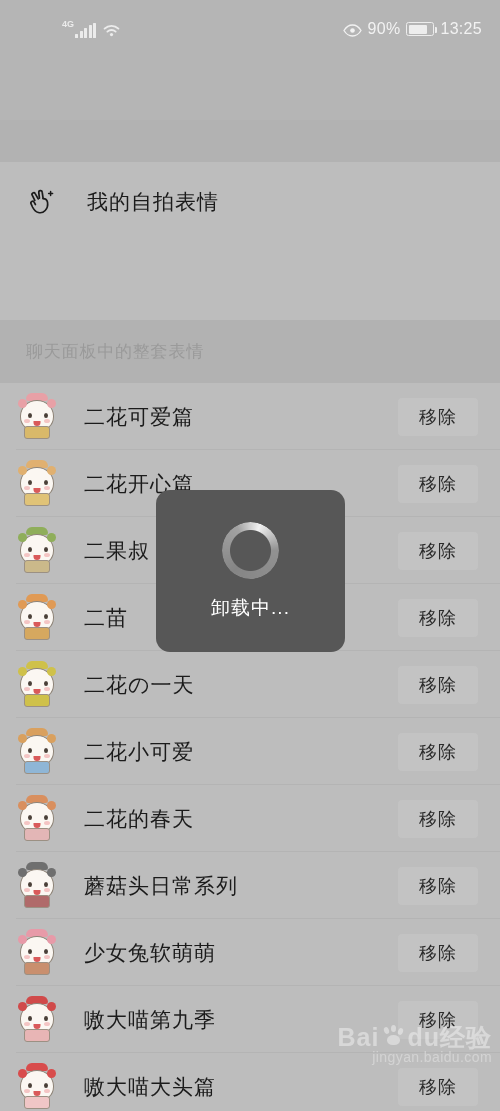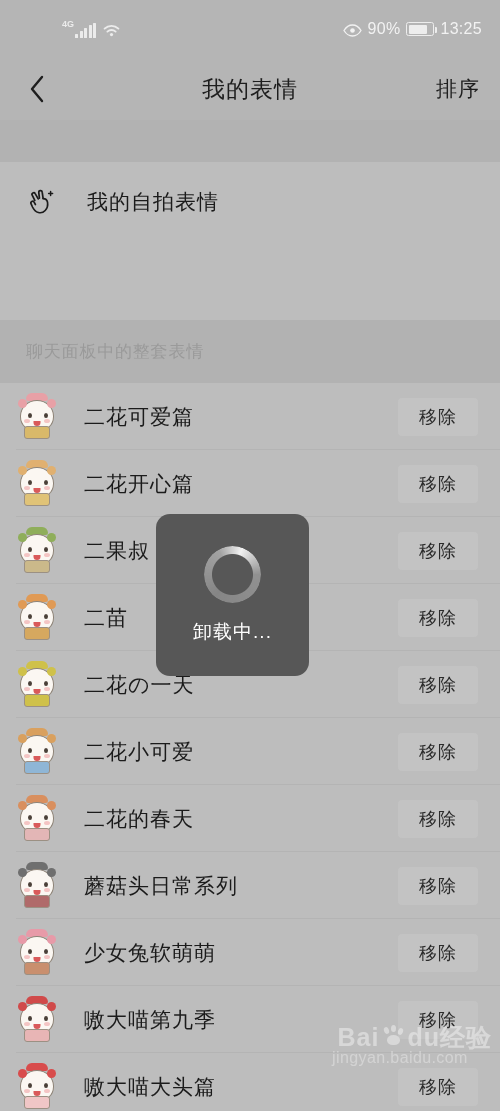--- a/index.html
+++ b/index.html
@@ -196,27 +196,26 @@
   .body {
     position: absolute; bottom: -1px; left: 50%; transform: translateX(-50%);
     width: 26px; height: 13px; border-radius: 3px;
     border: 1.2px solid #9b9083;
   }
 
   
   .modal {
     position: absolute;
     left: 156px; top: 490px;
-    width: 153px; height: 162px;
+    width: 189px; height: 162px;
     background: #575757;
     border-radius: 14px;
     display: flex; flex-direction: column;
     align-items: center; justify-content: center;
     gap: 14px;
-    margin-top: 24px;
   }
   .spinner {
     width: 57px; height: 57px; border-radius: 50%;
     background:
       conic-gradient(from 20deg,
         rgba(255,255,255,0.92) 0deg,
         rgba(255,255,255,0.35) 70deg,
         rgba(255,255,255,0.28) 200deg,
         rgba(255,255,255,0.45) 310deg,
         rgba(255,255,255,0.92) 360deg);
@@ -242,21 +241,21 @@
   }
   .wm-paw { position: relative; width: 26px; height: 22px; margin: 0 1px; }
   .wm-paw i {
     position: absolute; background: #efefef; border-radius: 50%;
   }
   .wm-paw i.p1 { width: 5px; height: 7px; left: 4px; top: 1px; transform: rotate(-18deg); }
   .wm-paw i.p2 { width: 5px; height: 7px; left: 11px; top: -1px; }
   .wm-paw i.p3 { width: 5px; height: 7px; left: 18px; top: 2px; transform: rotate(18deg); }
   .wm-paw i.p4 { width: 13px; height: 10px; left: 7px; top: 9px; border-radius: 50% 50% 45% 45%; }
   .wm-sub {
-    text-align: left; font-size: 16px; color: #e6e6e6;
+    text-align: right; font-size: 14px; color: #e6e6e6;
     letter-spacing: .4px; margin-top: -2px;
   }
 </style>
 </head>
 <body>
 
 <div class="screen">
 
   <div class="statusbar">
     <div class="sb-left">
@@ -286,31 +285,20 @@
         </svg>
       </span>
       <span class="sb-pct">90%</span>
       <span class="batt">
           <span class="fill" style="width:80%"></span>
         </span>
       <span class="sb-time">13:25</span>
     </div>
   </div>
 
-  <div class="header">
-    <div class="back-btn">
-      <span>
-        <svg width="16" height="28" viewBox="0 0 16 28">
-          <path d="M13 2L3 14l10 12" stroke="#1e1e1e" stroke-width="2.4" fill="none" stroke-linecap="round" stroke-linejoin="round"></path>
-        </svg>
-      </span>
-    </div>
-    <div class="title">我的表情</div>
-    <div class="sort-btn">排序</div>
-  </div>
 
   <div class="top-gap"></div>
 
   <div class="quick-card">
     <div class="quick-row">
       <span class="q-icon">
         <svg width="30" height="30" viewBox="0 0 30 30">
           <path d="M8.8 13.4l-2.6-5.2a1.7 1.7 0 0 1 3-1.6l3 5.3" stroke="#1b1b1b" stroke-width="1.7" fill="none" stroke-linecap="round"></path>
           <path d="M13.4 11.2l-.6-5.6a1.7 1.7 0 0 1 3.4-.4l.9 6.2" stroke="#1b1b1b" stroke-width="1.7" fill="none" stroke-linecap="round"></path>
           <path d="M17.1 11.6c2.4 0 4 1.3 4.4 3.6.5 3.1-.4 6.4-2.3 8.3-1.8 1.9-4.4 2.6-6.8 2-2.7-.7-4.6-2.7-5.9-5.5l-1.4-3.2a1.7 1.7 0 0 1 3-1.6l1.3 2.3" stroke="#1b1b1b" stroke-width="1.7" fill="none" stroke-linecap="round" stroke-linejoin="round"></path>

